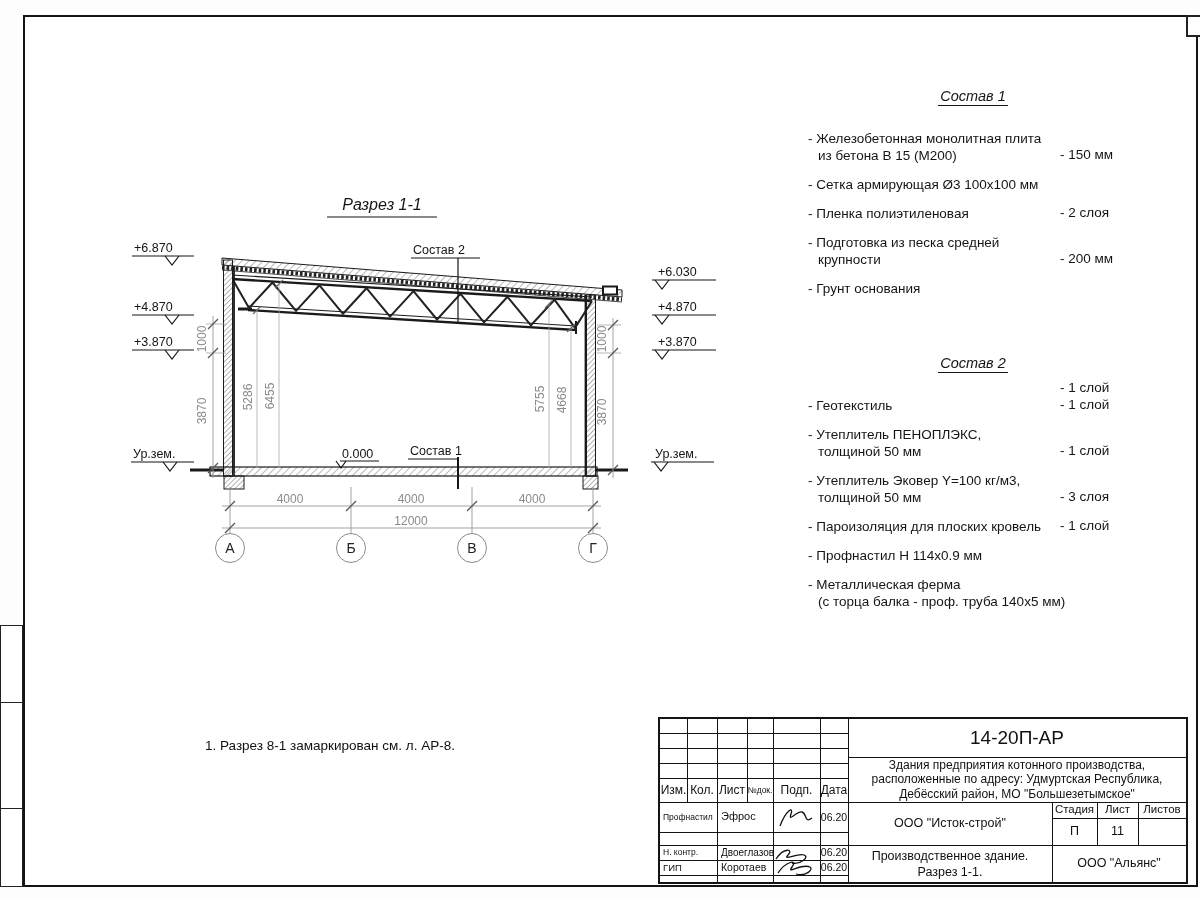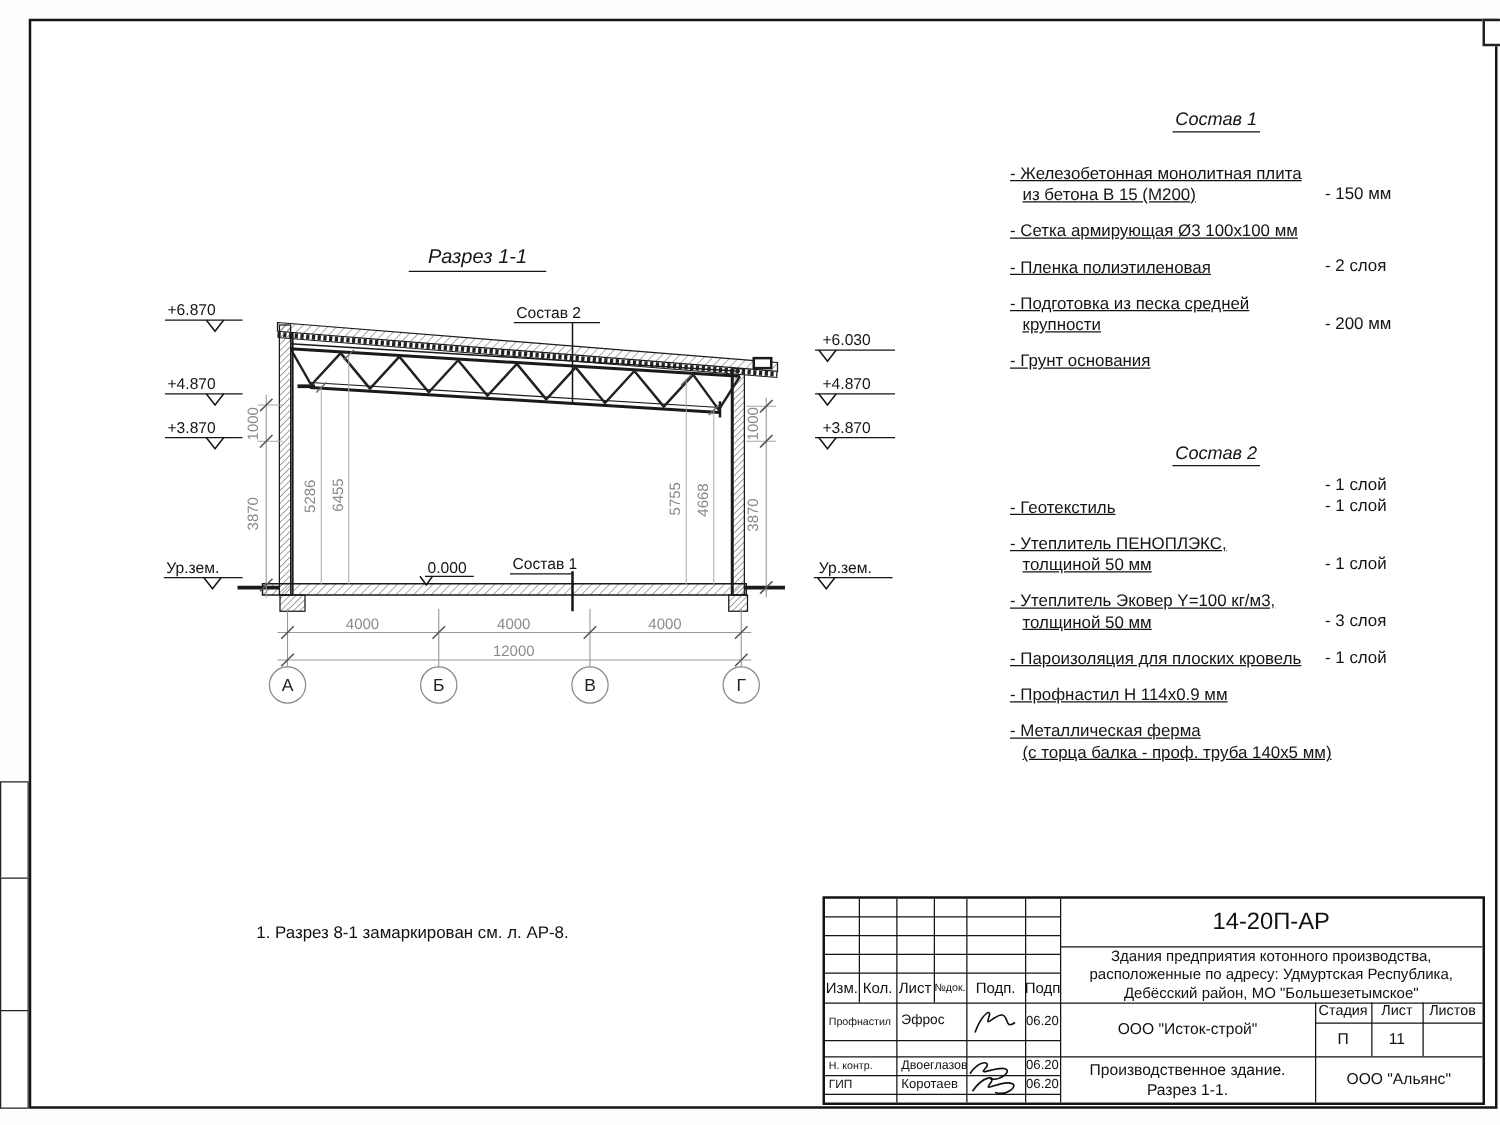--- a/index.html
+++ b/index.html
@@ -7,21 +7,21 @@
     width:1200px;height:900px;position:relative;background:#fdfdfd;
     font-family:"Liberation Sans", sans-serif;color:#111;overflow:hidden;
   }
   .abs{position:absolute;}
   #frame{left:23px;top:15px;width:1171px;height:868px;border:2px solid #141414;background:#fff;}
   .edgebox{border:1.5px solid #222;background:#fff;}
   
   .sostav{width:330px;font-size:13.5px;line-height:17px;color:#151515;}
   .sostav .stitle{text-align:center;font-style:italic;font-size:14.5px;margin-bottom:25px;}
   .sostav .stitle span{border-bottom:1px solid #151515;padding:0 2px 1px 2px;}
-  .srow{position:relative;margin-bottom:12px;text-decoration:underline;}
+  .srow{position:relative;margin-bottom:12px;}
   .sname{display:block;width:250px;white-space:pre-line;padding-left:10px;text-indent:-10px;}
   .sval{position:absolute;left:252px;bottom:1px;white-space:nowrap;}
   
   #note{left:205px;top:738px;font-size:13.5px;}
   
   #stamp{left:658px;top:717px;width:526px;height:163px;border:2px solid #141414;background:#fff;font-size:12px;}
   .vl{position:absolute;width:1px;background:#141414;}
   .hl{position:absolute;height:1px;background:#141414;}
   .cell{position:absolute;display:flex;align-items:center;justify-content:center;text-align:center;line-height:1.2;}
   .pre{white-space:pre-line;}
@@ -281,21 +281,21 @@
   <div class="hl" style="left:0;top:113px;width:188px;"></div>
   <div class="hl" style="left:0;top:126px;width:526px;"></div>
   <div class="hl" style="left:0;top:141px;width:188px;"></div>
   <div class="hl" style="left:0;top:156px;width:188px;"></div>
 
   <div class="cell" style="left:0;top:59px;width:27px;height:24px;font-size:12px;">Изм.</div>
   <div class="cell" style="left:27px;top:59px;width:30px;height:24px;font-size:12px;">Кол.</div>
   <div class="cell" style="left:57px;top:59px;width:30px;height:24px;font-size:12px;">Лист</div>
   <div class="cell" style="left:87px;top:59px;width:26px;height:24px;font-size:8.5px;">№док.</div>
   <div class="cell" style="left:113px;top:59px;width:47px;height:24px;font-size:12px;">Подп.</div>
-  <div class="cell" style="left:160px;top:59px;width:28px;height:24px;font-size:12px;">Подп</div>
+  <div class="cell" style="left:160px;top:59px;width:28px;height:24px;font-size:12px;">Дата</div>
 
   <div class="cell" style="left:1px;top:83px;width:55px;height:30px;font-size:8.5px;justify-content:flex-start;padding-left:2px;">Профнастил</div>
   <div class="cell" style="left:58px;top:83px;width:54px;height:30px;font-size:11px;justify-content:flex-start;padding-left:3px;">Эфрос</div>
   <div class="cell" style="left:160px;top:83px;width:28px;height:30px;font-size:10.5px;">06.20</div>
   <div class="cell" style="left:1px;top:126px;width:55px;height:15px;font-size:8.5px;justify-content:flex-start;padding-left:2px;">Н. контр.</div>
   <div class="cell" style="left:58px;top:126px;width:54px;height:15px;font-size:10px;justify-content:flex-start;padding-left:3px;">Двоеглазов</div>
   <div class="cell" style="left:160px;top:126px;width:28px;height:15px;font-size:10.5px;">06.20</div>
   <div class="cell" style="left:1px;top:141px;width:55px;height:15px;font-size:9.5px;justify-content:flex-start;padding-left:2px;">ГИП</div>
   <div class="cell" style="left:58px;top:141px;width:54px;height:15px;font-size:10.5px;justify-content:flex-start;padding-left:3px;">Коротаев</div>
   <div class="cell" style="left:160px;top:141px;width:28px;height:15px;font-size:10.5px;">06.20</div>

